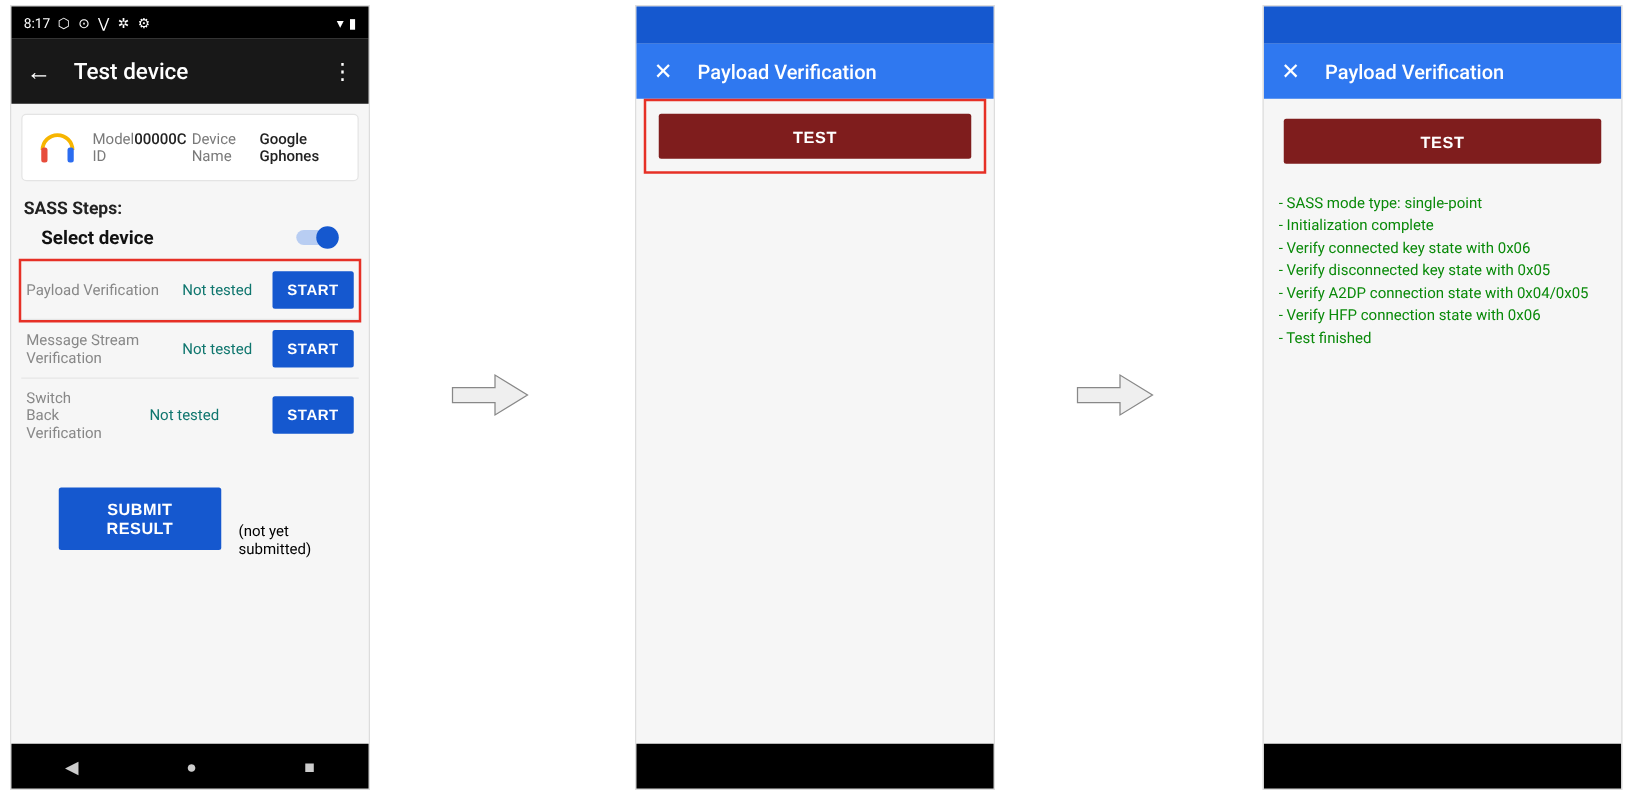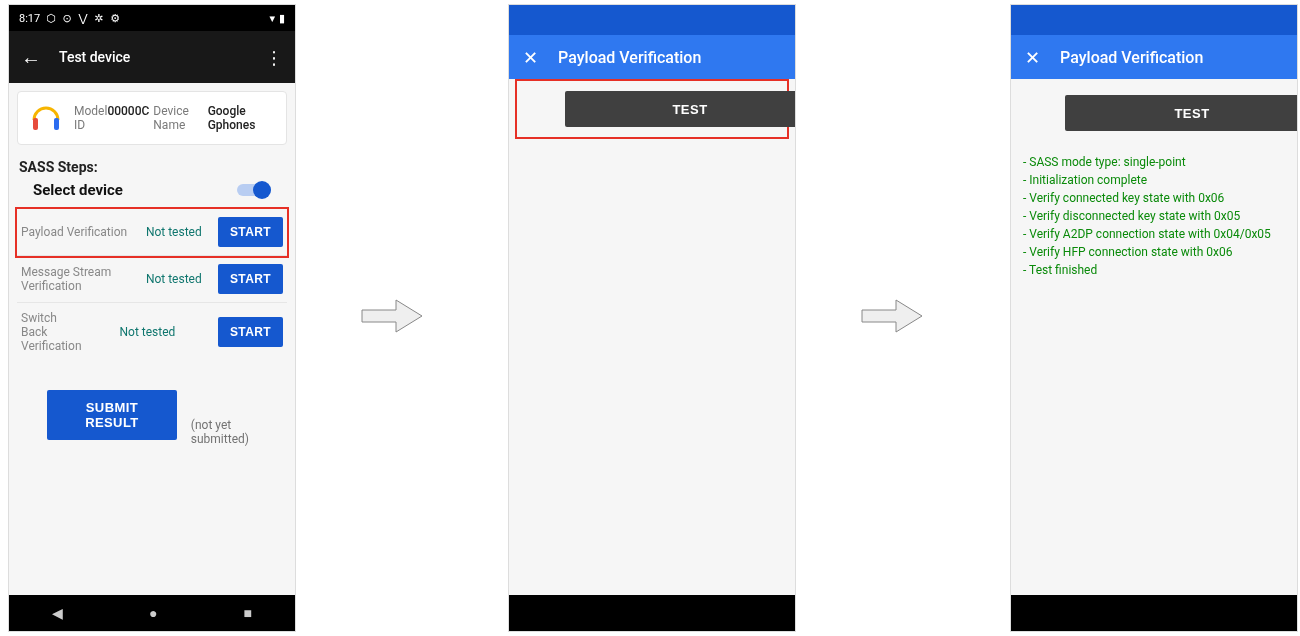--- a/index.html
+++ b/index.html
@@ -41,21 +41,21 @@
   .appbar {
     height: 52px;
     background: #181818;
     color: #fff;
     display: flex;
     align-items: center;
     padding: 0 12px;
     gap: 18px;
   }
   .appbar .back { font-size: 20px; line-height:1; }
-  .appbar .title { font-size: 14px; font-weight: 500; flex:1; }
+  .appbar .title { font-size: 18px; font-weight: 500; flex:1; }
   .appbar .more { font-size: 18px; }
 
   
   .card {
     margin: 8px;
     background: #fff;
     border: 1px solid #e4e4e4;
     border-radius: 4px;
     padding: 8px 10px;
     display:flex;
@@ -87,41 +87,41 @@
   .test-row .status { color:#0f766e; width:72px; }
   .btn {
     background:#1558cf; color:#fff; font-size:12px; font-weight:600;
     padding: 8px 12px; border:none; border-radius:2px; letter-spacing:0.4px;
   }
   .btn.big { font-size:13px; padding:10px 14px; }
 
   .highlight { outline:2px solid #e63026; outline-offset:0; }
 
   .submit-row { display:flex; align-items:center; gap:14px; margin: 22px 10px; padding-left: 28px; }
-  .pending { color:#737373; font-size:12px;margin-top:35px; }
+  .pending { color:#000000; font-size:12px;margin-top:35px; }
 
   .navbar {
     position:absolute; bottom:0; left:0; right:0; height:36px;
     background:#000; color:#ccc;
     display:flex; align-items:center; justify-content:space-around;
     font-size:14px;
   }
 
   
   .bluebar1 { height:30px; background:#1558cf; }
   .bluebar2 {
     height:44px; background:#2f78f0; color:#fff;
     display:flex; align-items:center; gap:20px; padding:0 14px;
     font-size:16px; font-weight:500;
   }
   .bluebar2 .close { font-size:18px; }
   .test-btn-wrap { padding:16px; }
   .test-btn {
-    width:100%; background:#404040; color:#fff; border:none; height:36px;
-    font-size:13px; font-weight:600; letter-spacing:0.5px; border-radius:2px;margin-left:38px;
+    width:100%; background:#7f1d1d; color:#fff; border:none; height:36px;
+    font-size:13px; font-weight:600; letter-spacing:0.5px; border-radius:2px;
   }
   .highlight-wrap { border:2px solid #e63026; padding:0; margin:0 6px; }
   .highlight-wrap .test-btn-wrap { padding: 10px; }
 
   .log { padding: 6px 12px; font-size:12px; color:#0a8a0a; line-height:1.5; }
 
   
   .arrow {
     position:absolute; top:296px; width:64px; height:40px;
   }

